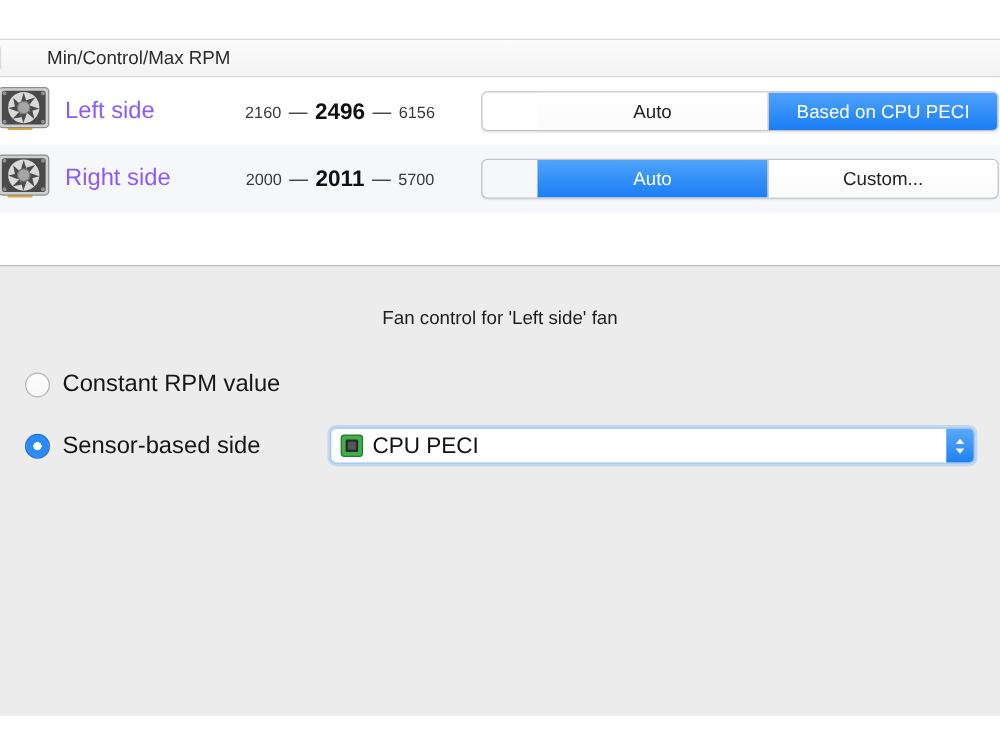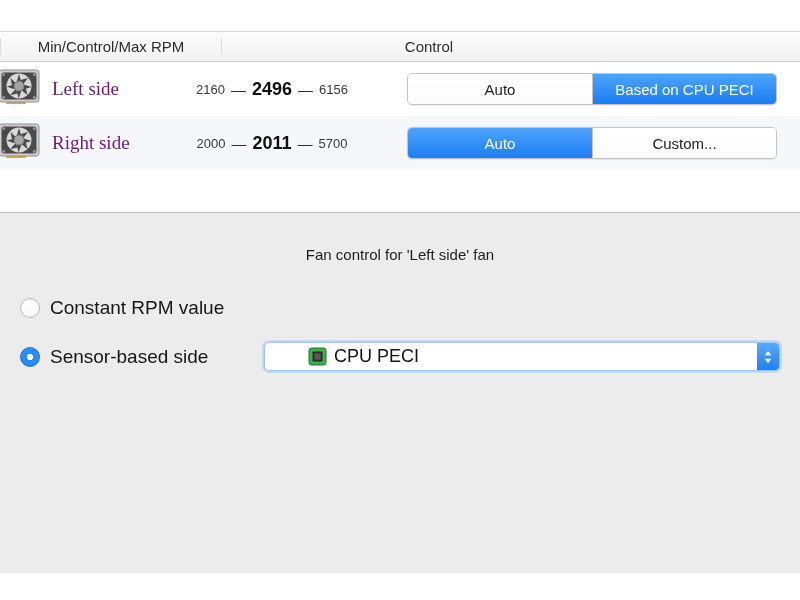--- a/index.html
+++ b/index.html
@@ -59,23 +59,22 @@
   }
   .fan-icon {
     width: 44px;
     height: 40px;
     margin-left: -2px;
     margin-right: 10px;
     flex: none;
   }
   .fan-name {
     font-size: 19px;
-    color: #701a75;
-    white-space: nowrap;
-    font-family: Liberation Serif, serif;
+    color: #8b5cf6;
+    white-space: nowrap;
   }
 
   .cell-rpm {
     width: 220px;
     display: flex;
     align-items: center;
     justify-content: center;
     gap: 6px;
     box-sizing: border-box;
     padding-right: 6px;
@@ -103,20 +102,21 @@
     box-sizing: border-box;
   }
   .segmented {
     display: flex;
     width: 368px;
     height: 30px;
     border-radius: 5px;
     overflow: hidden;
     border: 1px solid #c3c3c3;
     box-shadow: 0 1px 1px rgba(0,0,0,0.08);
+    padding-left: 44px;
   }
   .seg {
     flex: 1 1 50%;
     display: flex;
     align-items: center;
     justify-content: center;
     font-size: 15px;
     white-space: nowrap;
     box-sizing: border-box;
   }
@@ -189,21 +189,20 @@
     left: 264px;
     width: 516px;
     height: 29px;
     background: #ffffff;
     border: 1px solid #9fc4f0;
     border-radius: 5px;
     box-sizing: border-box;
     display: flex;
     align-items: center;
     box-shadow: 0 0 0 2px rgba(120,180,245,0.35);
-    padding-left: 36px;
   }
   .chip-icon {
     width: 19px;
     height: 19px;
     margin-left: 7px;
     margin-right: 7px;
     flex: none;
   }
   .select-value {
     font-size: 18px;
@@ -223,21 +222,20 @@
     flex: none;
   }
 </style>
 </head>
 <body>
 
 <div class="fan-table">
 
   <div class="table-header">
     <div class="th col-rpm">Min/Control/Max RPM</div>
-    <div class="th col-control">Control</div>
   </div>
 
   <div class="table-row odd">
     <div class="cell-fan">
       <span class="fan-icon">
         <svg viewBox="0 0 44 40" width="44" height="40">
           <rect x="8" y="30" width="20" height="5" rx="1" fill="#e0a83c"></rect>
           <rect x="1" y="1" width="40" height="32" rx="3" fill="#cfcfcf" stroke="#8e8e8e" stroke-width="1"></rect>
           <rect x="3.5" y="3.5" width="35" height="27" rx="2" fill="#4a4a4a"></rect>
           <circle cx="21" cy="17" r="12.5" fill="#d9d9d9"></circle>

